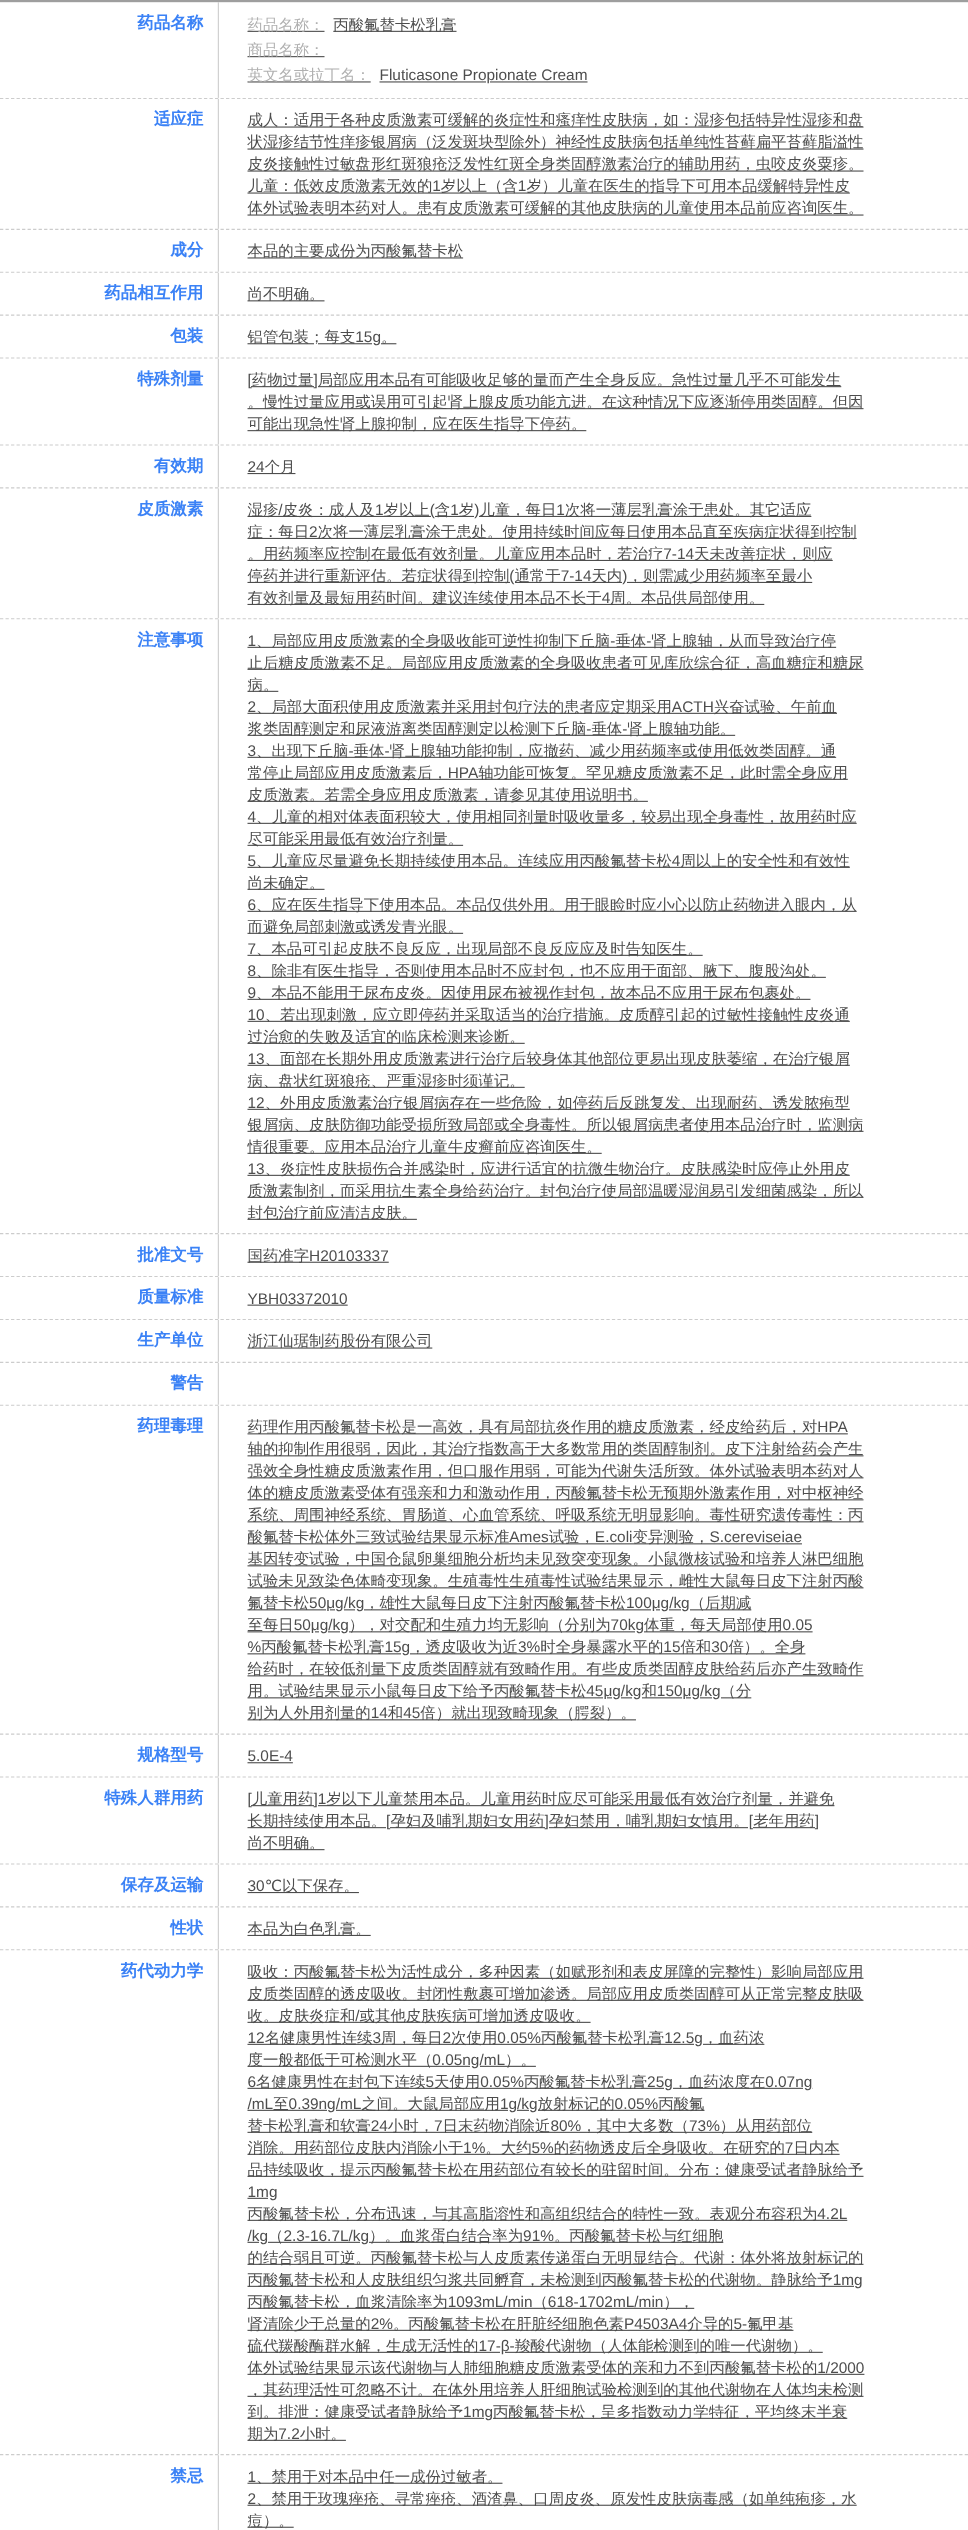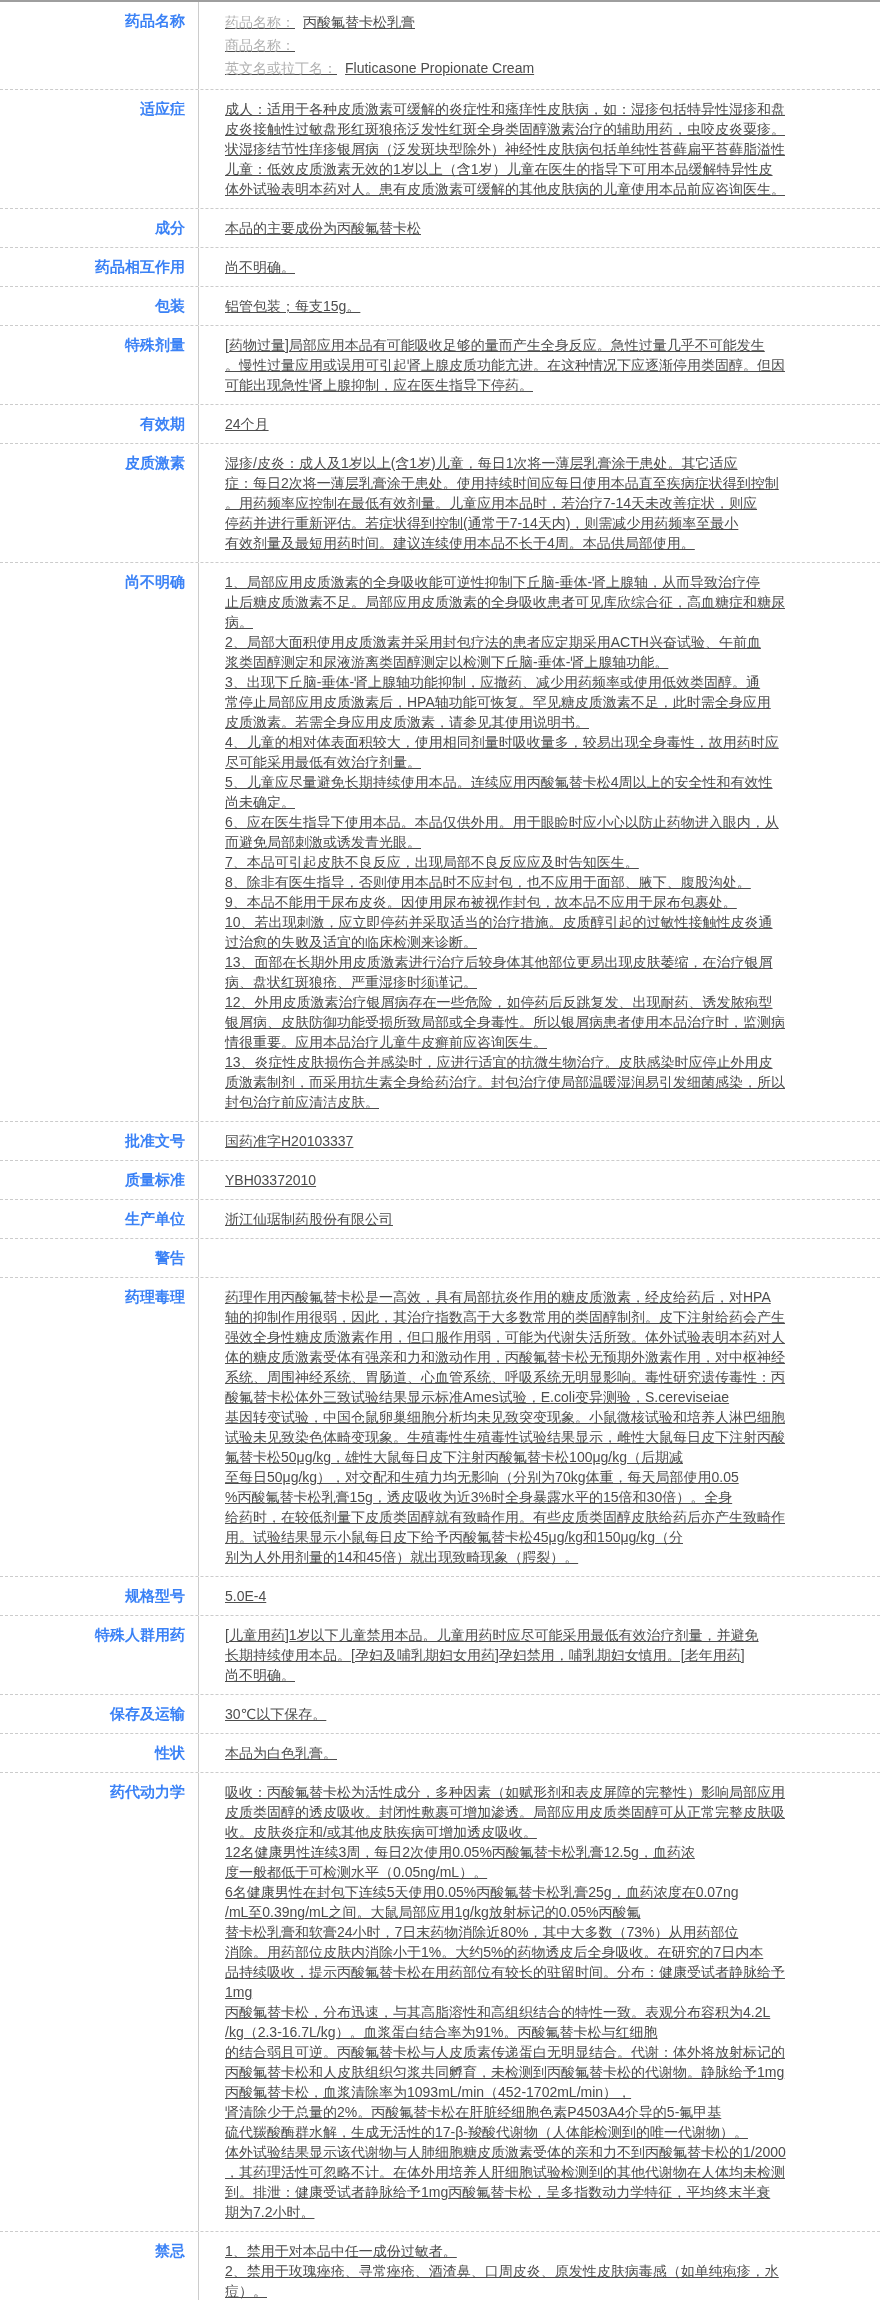--- a/index.html
+++ b/index.html
@@ -51,22 +51,22 @@
     <div class="content-cell">
           <div class="field-line"><span class="field-key">药品名称：</span><span class="field-value">丙酸氟替卡松乳膏</span></div>
           <div class="field-line"><span class="field-key">商品名称：</span><span class="field-value"></span></div>
           <div class="field-line"><span class="field-key">英文名或拉丁名：</span><span class="field-value">Fluticasone Propionate Cream</span></div>
         </div>
   </div>
       <div class="row">
     <div class="label-cell">适应症</div>
     <div class="content-cell">
           <div class="text-line">成人：适用于各种皮质激素可缓解的炎症性和瘙痒性皮肤病，如：湿疹包括特异性湿疹和盘</div>
+          <div class="text-line">状湿疹结节性痒疹银屑病（泛发斑块型除外）神经性皮肤病包括单纯性苔藓扁平苔藓脂溢性</div>
           <div class="text-line">皮炎接触性过敏盘形红斑狼疮泛发性红斑全身类固醇激素治疗的辅助用药，虫咬皮炎粟疹。</div>
-          <div class="text-line">状湿疹结节性痒疹银屑病（泛发斑块型除外）神经性皮肤病包括单纯性苔藓扁平苔藓脂溢性</div>
           <div class="text-line">儿童：低效皮质激素无效的1岁以上（含1岁）儿童在医生的指导下可用本品缓解特异性皮</div>
           <div class="text-line">体外试验表明本药对人。患有皮质激素可缓解的其他皮肤病的儿童使用本品前应咨询医生。</div>
         </div>
   </div>
       <div class="row">
     <div class="label-cell">成分</div>
     <div class="content-cell">
           <div class="text-line">本品的主要成份为丙酸氟替卡松</div>
         </div>
   </div>
@@ -100,21 +100,21 @@
     <div class="label-cell">皮质激素</div>
     <div class="content-cell">
           <div class="text-line">湿疹/皮炎：成人及1岁以上(含1岁)儿童，每日1次将一薄层乳膏涂于患处。其它适应</div>
           <div class="text-line">症：每日2次将一薄层乳膏涂于患处。使用持续时间应每日使用本品直至疾病症状得到控制</div>
           <div class="text-line">。用药频率应控制在最低有效剂量。儿童应用本品时，若治疗7-14天未改善症状，则应</div>
           <div class="text-line">停药并进行重新评估。若症状得到控制(通常于7-14天内)，则需减少用药频率至最小</div>
           <div class="text-line">有效剂量及最短用药时间。建议连续使用本品不长于4周。本品供局部使用。</div>
         </div>
   </div>
       <div class="row">
-    <div class="label-cell">尚不明确</div>
+    <div class="label-cell">注意事项</div>
     <div class="content-cell">
           <div class="text-line">1、局部应用皮质激素的全身吸收能可逆性抑制下丘脑-垂体-肾上腺轴，从而导致治疗停</div>
           <div class="text-line">止后糖皮质激素不足。局部应用皮质激素的全身吸收患者可见库欣综合征，高血糖症和糖尿</div>
           <div class="text-line">病。</div>
           <div class="text-line">2、局部大面积使用皮质激素并采用封包疗法的患者应定期采用ACTH兴奋试验、午前血</div>
           <div class="text-line">浆类固醇测定和尿液游离类固醇测定以检测下丘脑-垂体-肾上腺轴功能。</div>
           <div class="text-line">3、出现下丘脑-垂体-肾上腺轴功能抑制，应撤药、减少用药频率或使用低效类固醇。通</div>
           <div class="text-line">常停止局部应用皮质激素后，HPA轴功能可恢复。罕见糖皮质激素不足，此时需全身应用</div>
           <div class="text-line">皮质激素。若需全身应用皮质激素，请参见其使用说明书。</div>
           <div class="text-line">4、儿童的相对体表面积较大，使用相同剂量时吸收量多，较易出现全身毒性，故用药时应</div>
@@ -215,21 +215,21 @@
           <div class="text-line">度一般都低于可检测水平（0.05ng/mL）。</div>
           <div class="text-line">6名健康男性在封包下连续5天使用0.05%丙酸氟替卡松乳膏25g，血药浓度在0.07ng</div>
           <div class="text-line">/mL至0.39ng/mL之间。大鼠局部应用1g/kg放射标记的0.05%丙酸氟</div>
           <div class="text-line">替卡松乳膏和软膏24小时，7日末药物消除近80%，其中大多数（73%）从用药部位</div>
           <div class="text-line">消除。用药部位皮肤内消除小于1%。大约5%的药物透皮后全身吸收。在研究的7日内本</div>
           <div class="text-line">品持续吸收，提示丙酸氟替卡松在用药部位有较长的驻留时间。分布：健康受试者静脉给予1mg</div>
           <div class="text-line">丙酸氟替卡松，分布迅速，与其高脂溶性和高组织结合的特性一致。表观分布容积为4.2L</div>
           <div class="text-line">/kg（2.3-16.7L/kg）。血浆蛋白结合率为91%。丙酸氟替卡松与红细胞</div>
           <div class="text-line">的结合弱且可逆。丙酸氟替卡松与人皮质素传递蛋白无明显结合。代谢：体外将放射标记的</div>
           <div class="text-line">丙酸氟替卡松和人皮肤组织匀浆共同孵育，未检测到丙酸氟替卡松的代谢物。静脉给予1mg</div>
-          <div class="text-line">丙酸氟替卡松，血浆清除率为1093mL/min（452-1702mL/min），</div>
+          <div class="text-line">丙酸氟替卡松，血浆清除率为1093mL/min（618-1702mL/min），</div>
           <div class="text-line">肾清除少于总量的2%。丙酸氟替卡松在肝脏经细胞色素P4503A4介导的5-氟甲基</div>
           <div class="text-line">硫代羰酸酶群水解，生成无活性的17-β-羧酸代谢物（人体能检测到的唯一代谢物）。</div>
           <div class="text-line">体外试验结果显示该代谢物与人肺细胞糖皮质激素受体的亲和力不到丙酸氟替卡松的1/2000</div>
           <div class="text-line">，其药理活性可忽略不计。在体外用培养人肝细胞试验检测到的其他代谢物在人体均未检测</div>
           <div class="text-line">到。排泄：健康受试者静脉给予1mg丙酸氟替卡松，呈多指数动力学特征，平均终末半衰</div>
           <div class="text-line">期为7.2小时。</div>
         </div>
   </div>
       <div class="row">
     <div class="label-cell">禁忌</div>

